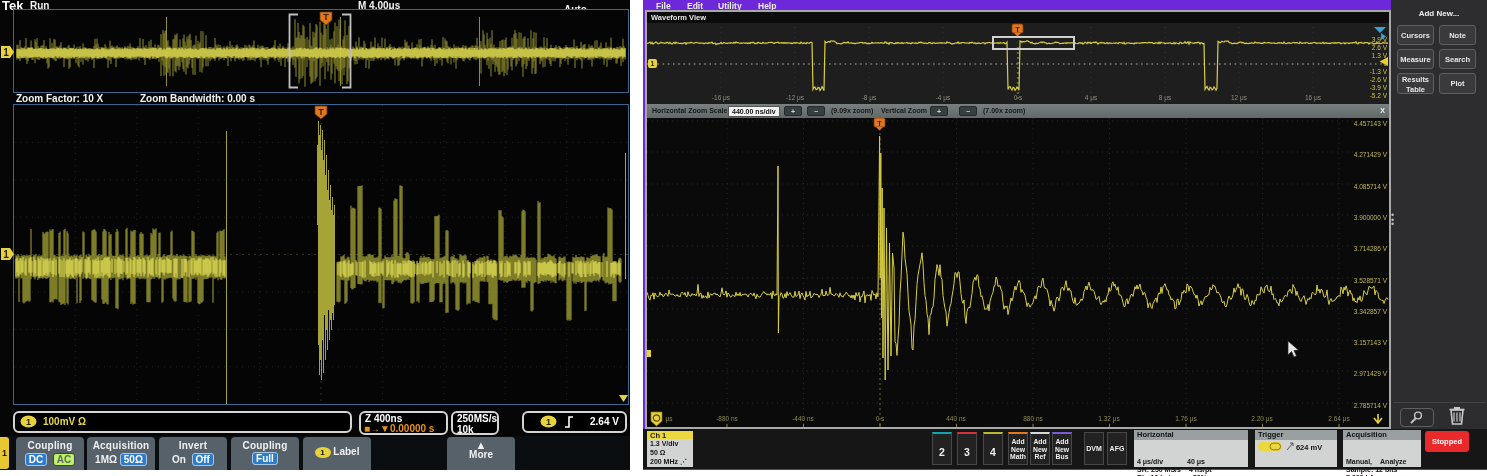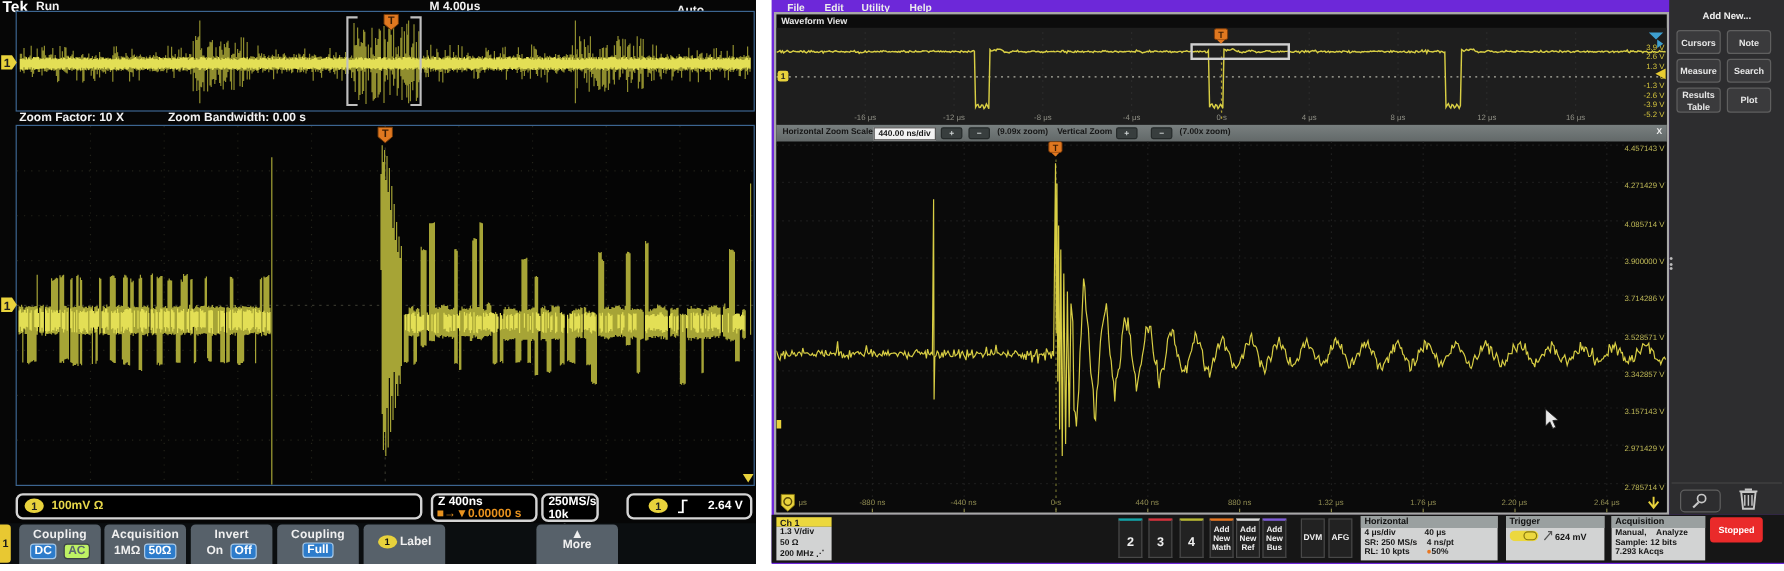--- a/index.html
+++ b/index.html
@@ -18,21 +18,21 @@
 .bsel { display:inline-block; background:#2d7ccb; border:1px solid #a6c8e8; border-radius:3px; color:#fff; font-weight:bold; padding:0 3px; }
 .bdim { display:inline-block; background:#bef264; border:1px solid #3a4046; border-radius:3px; color:#5d686f; font-weight:bold; padding:0 3px; }
 
 
 #rscope { left:643px; top:0; width:844px; height:470px; background:#6d28d9; }
 .rmenu { color:#ededed; font-weight:bold; font-size:8.5px; }
 #wfpanel { position:absolute; left:2px; top:10px; width:746px; height:419px; border:2px solid #a8a8a8; background:#0c0c0c; }
 .sbtn { position:absolute; background:#3a3a3c; border:1px solid #5f5f5f; border-radius:3px; color:#e8e8e8; font-size:7.5px; font-weight:bold; text-align:center; }
 .panel { position:absolute; top:430px; background:#d2d3d3; color:#151515; font-size:7px; font-weight:bold; }
 .phead { background:#9aa0a0; color:#111; font-size:7.5px; font-weight:bold; padding:0px 3px; height:10px; line-height:10px; }
-.pbody { padding:1px 3px; line-height:8.2px; }
+.pbody { padding:18px 3px; line-height:8.2px; }
 .nbtn { position:absolute; top:432px; height:33px; background:#222; border:1px solid #484848; color:#f0f0f0; text-align:center; }
 </style>
 </head>
 <body>
 
 <div id="lscope" class="abs">
   <div class="abs" style="left:2px; top:-2px; color:#fff; font-weight:bold; font-size:13px;">Tek</div>
   <div class="abs ltx" style="left:30px; top:0px;">Run</div>
   <div class="abs ltx" style="left:358px; top:0px;">M 4.00μs</div>
   <div class="abs ltx" style="left:564px; top:4px;">Auto</div>

